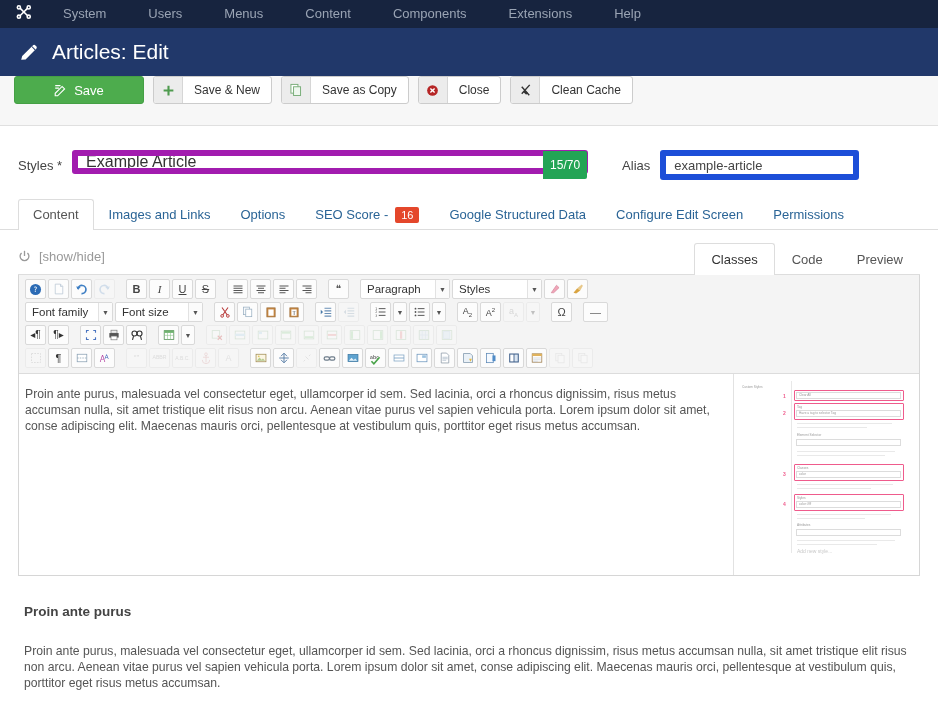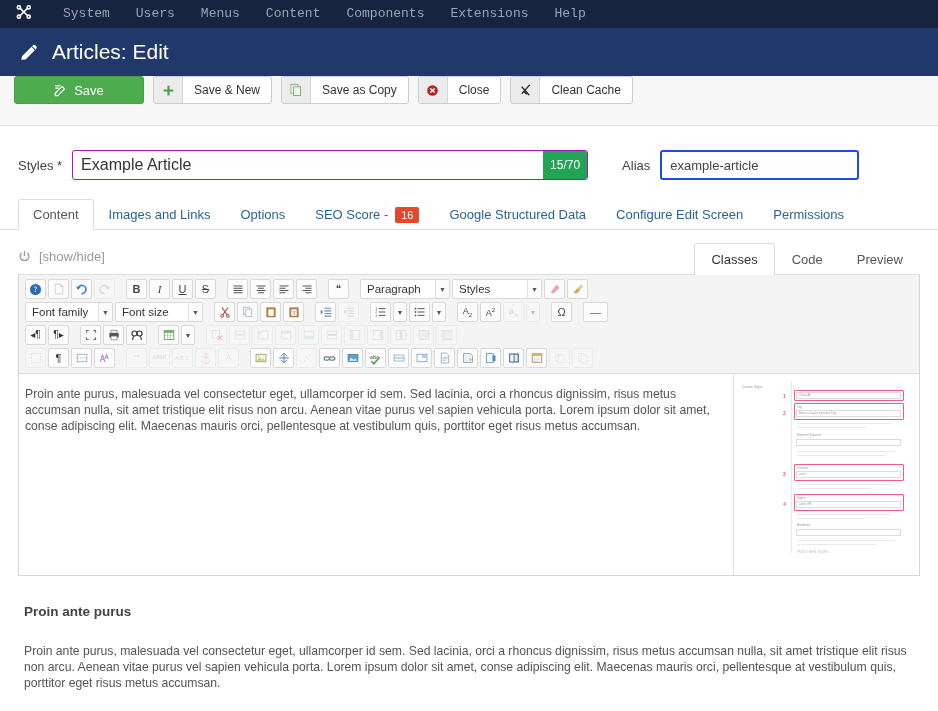--- a/index.html
+++ b/index.html
@@ -18,21 +18,21 @@
     background: #17243f;
     display: flex;
     align-items: center;
     padding-left: 14px;
   }
   .joomla-logo {
     width: 20px; height: 20px;
     margin-right: 16px;
     display: flex; align-items: center; justify-content: center;
   }
-  .topnav { display: flex; align-items: center; gap: 0; font-family: Liberation Mono, monospace; }
+  .topnav { display: flex; align-items: center; gap: 16px; }
   .topnav-item {
     color: #9aa4b4;
     font-size: 13px;
     padding: 0 13px;
     line-height: 28px;
     cursor: pointer;
     white-space: nowrap;
   }
 
   
@@ -99,22 +99,22 @@
     padding: 18px 0 0 18px;
     height: 60px;
   }
   .label-title { font-size: 13px; color: #444; margin-right: 10px; }
   .title-wrap {
     position: relative;
     width: 516px;
     height: 30px;
   }
   .title-input {
-    width: 100%; height: 30px;
-    border: 1px solid #a21caf;
+    width: 100%; height: 24px;
+    border: 6px solid #a21caf;
     border-radius: 3px;
     font-size: 16px;
     padding: 0 58px 0 8px;
     font-family: "Liberation Sans", sans-serif;
     color: #333;
     background: #fff;
   }
   .char-badge {
     position: absolute;
     right: 1px; top: 1px;
@@ -122,21 +122,21 @@
     min-width: 44px;
     background: #23a455;
     color: #fff;
     font-size: 12px;
     display: flex; align-items: center; justify-content: center;
     border-radius: 0 2px 2px 0;
   }
   .label-alias { font-size: 13px; color: #444; margin: 0 10px 0 34px; }
   .alias-input {
     width: 199px; height: 30px;
-    border: 2px solid #1d4ed8;
+    border: 6px solid #1d4ed8;
     border-radius: 3px;
     font-size: 13px;
     padding: 0 8px;
     font-family: "Liberation Sans", sans-serif;
     color: #444;
     background: #fff;
   }
 
   
   .tabs {

